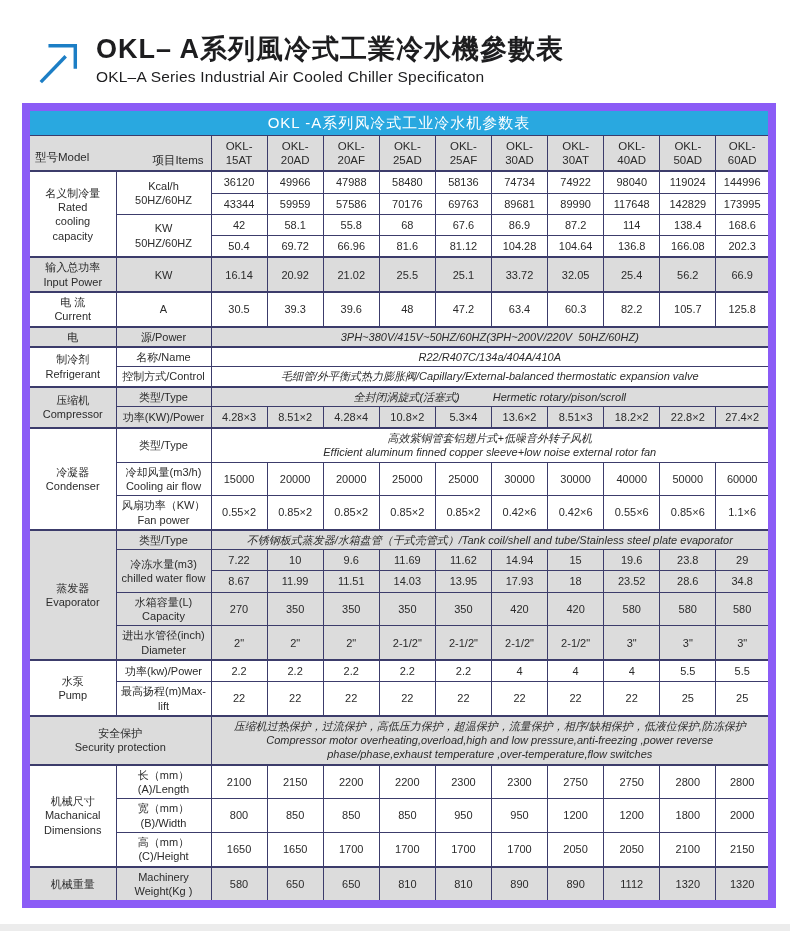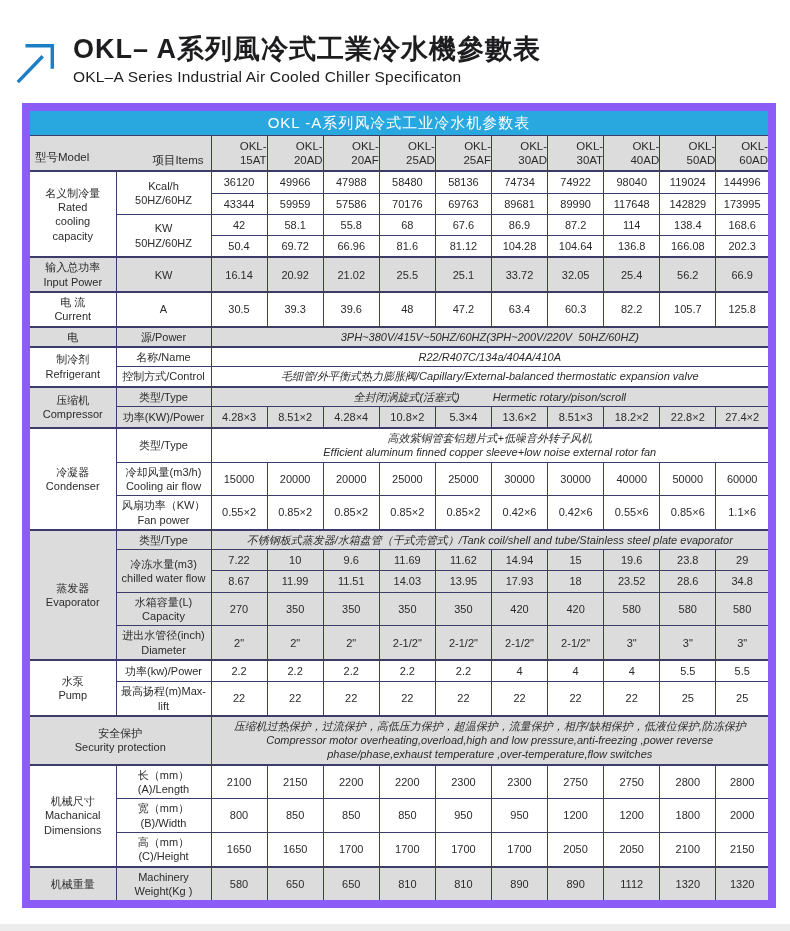--- a/index.html
+++ b/index.html
@@ -7,38 +7,38 @@
   body {
     width:790px; height:931px;
     background:#ffffff;
     font-family:"Liberation Sans","DejaVu Sans",sans-serif;
     color:#2b2b2b;
     position:relative;
     overflow:hidden;
   }
 
   
-  .page-header { display:flex; align-items:flex-start; gap:14px; padding:34px 0 0 13px; }
+  .page-header { display:flex; align-items:flex-start; gap:14px; padding:34px 0 0 36px; }
   .logo-arrow { width:46px; height:54px; flex:0 0 auto; margin-top:2px; }
   .titles .zh { font-size:27px; font-weight:bold; color:#1d1d1f; letter-spacing:1px; line-height:1.15; }
   .titles .en { font-size:15.5px; color:#1d1d1f; margin-top:3px; letter-spacing:0.2px; }
 
   
   table.spec { border-collapse:collapse; table-layout:fixed; width:746px; margin:13px 0 0 22px; border:8px solid #8b5cf6; }
   .spec th, .spec td {
     border:1px solid #3c3c6b;
     font-weight:normal; text-align:center; vertical-align:middle;
     padding:2px 1px; font-size:11px; line-height:1.3;
     background:#ffffff; overflow:hidden;
   }
   .spec .title-row th {
     background:#29a8e0; color:#ffffff; font-size:15px; height:24px;
     letter-spacing:1px; padding:2px 0;
   }
-  .spec thead .model-cell, .spec thead .corner { background:#dcdcdc;text-align:right; }
+  .spec thead .model-cell, .spec thead .corner { background:#dcdcdc; }
   .spec .model-cell { font-size:11.5px; padding:3px 0; line-height:1.25; }
   .spec tr.shade th, .spec tr.shade td { background:#dcdcdc; }
   .spec tr.sec-start th, .spec tr.sec-start td { border-top:2px solid #3c3c6b; }
   .spec .corner {
     position:relative; height:34px;
     background-image:linear-gradient(to bottom right,
       rgba(0,0,0,0) calc(50% - 0.6px), #3c3c6b calc(50% - 0.6px),
       #3c3c6b calc(50% + 0.6px), rgba(0,0,0,0) calc(50% + 0.6px));
     padding-left:42px;
   }

